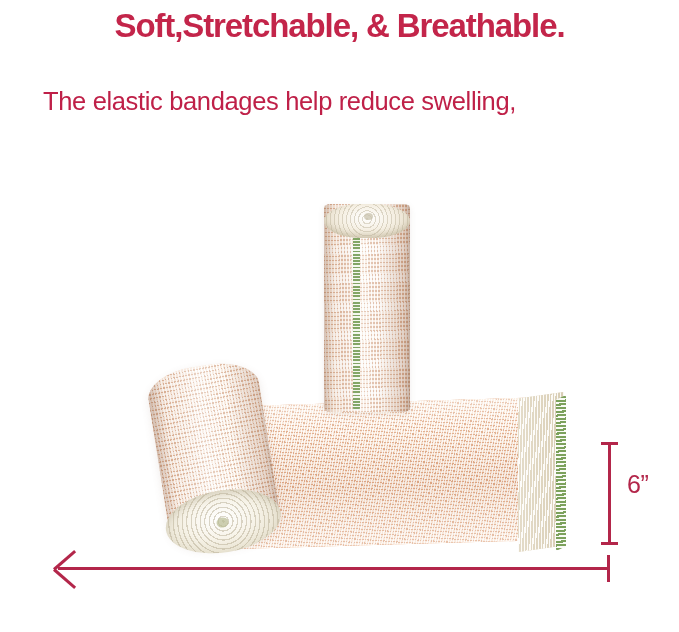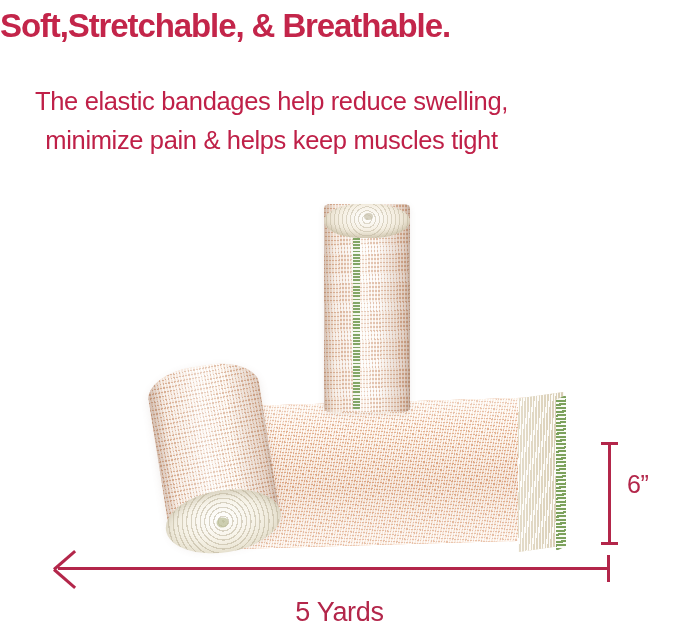--- a/index.html
+++ b/index.html
@@ -21,32 +21,33 @@
     height: 632px;
     background: #ffffff;
   }
 
   
   .headline {
     position: absolute;
     left: 0;
     top: 6px;
     width: 679px;
+    text-align: center;
     color: #c3254a;
     font-family: "Liberation Sans", sans-serif;
     font-weight: bold;
     font-size: 33px;
     letter-spacing: -1.1px;
     line-height: 40px;
     white-space: nowrap;
   }
 
   .subcopy {
     position: absolute;
-    left: 0;
+    left: 8px;
     top: 82px;
     width: 543px;
     text-align: center;
     color: #bf2048;
     font-family: "Liberation Sans", sans-serif;
     font-weight: normal;
     font-size: 25.5px;
     line-height: 39px;
     letter-spacing: -0.35px;
   }
@@ -380,21 +381,20 @@
 </style>
 </head>
 <body>
 
 <div id="page">
 
   <div class="headline">Soft,Stretchable, &amp; Breathable.</div>
 
   <div class="subcopy">
     <span class="line">The elastic bandages help reduce swelling,</span>
-    <span class="line">minimize pain &amp; helps keep muscles tight</span>
   </div>
 
   <div id="photo">
 
     <div id="strip">
       <div class="fabric weave-flat"></div>
       <div class="sheen"></div>
     </div>
 
     <div id="strip-tail"></div>
@@ -429,15 +429,14 @@
     <div class="tick-bot dim-color"></div>
   </div>
   <div id="label-height">6”</div>
 
   <div id="dim-width">
     <div class="head-up dim-color"></div>
     <div class="head-dn dim-color"></div>
     <div class="shaft dim-color"></div>
     <div class="end-tick dim-color"></div>
   </div>
-  <div id="label-width">5 Yards</div>
 
 </div>
 
 </body></html>

